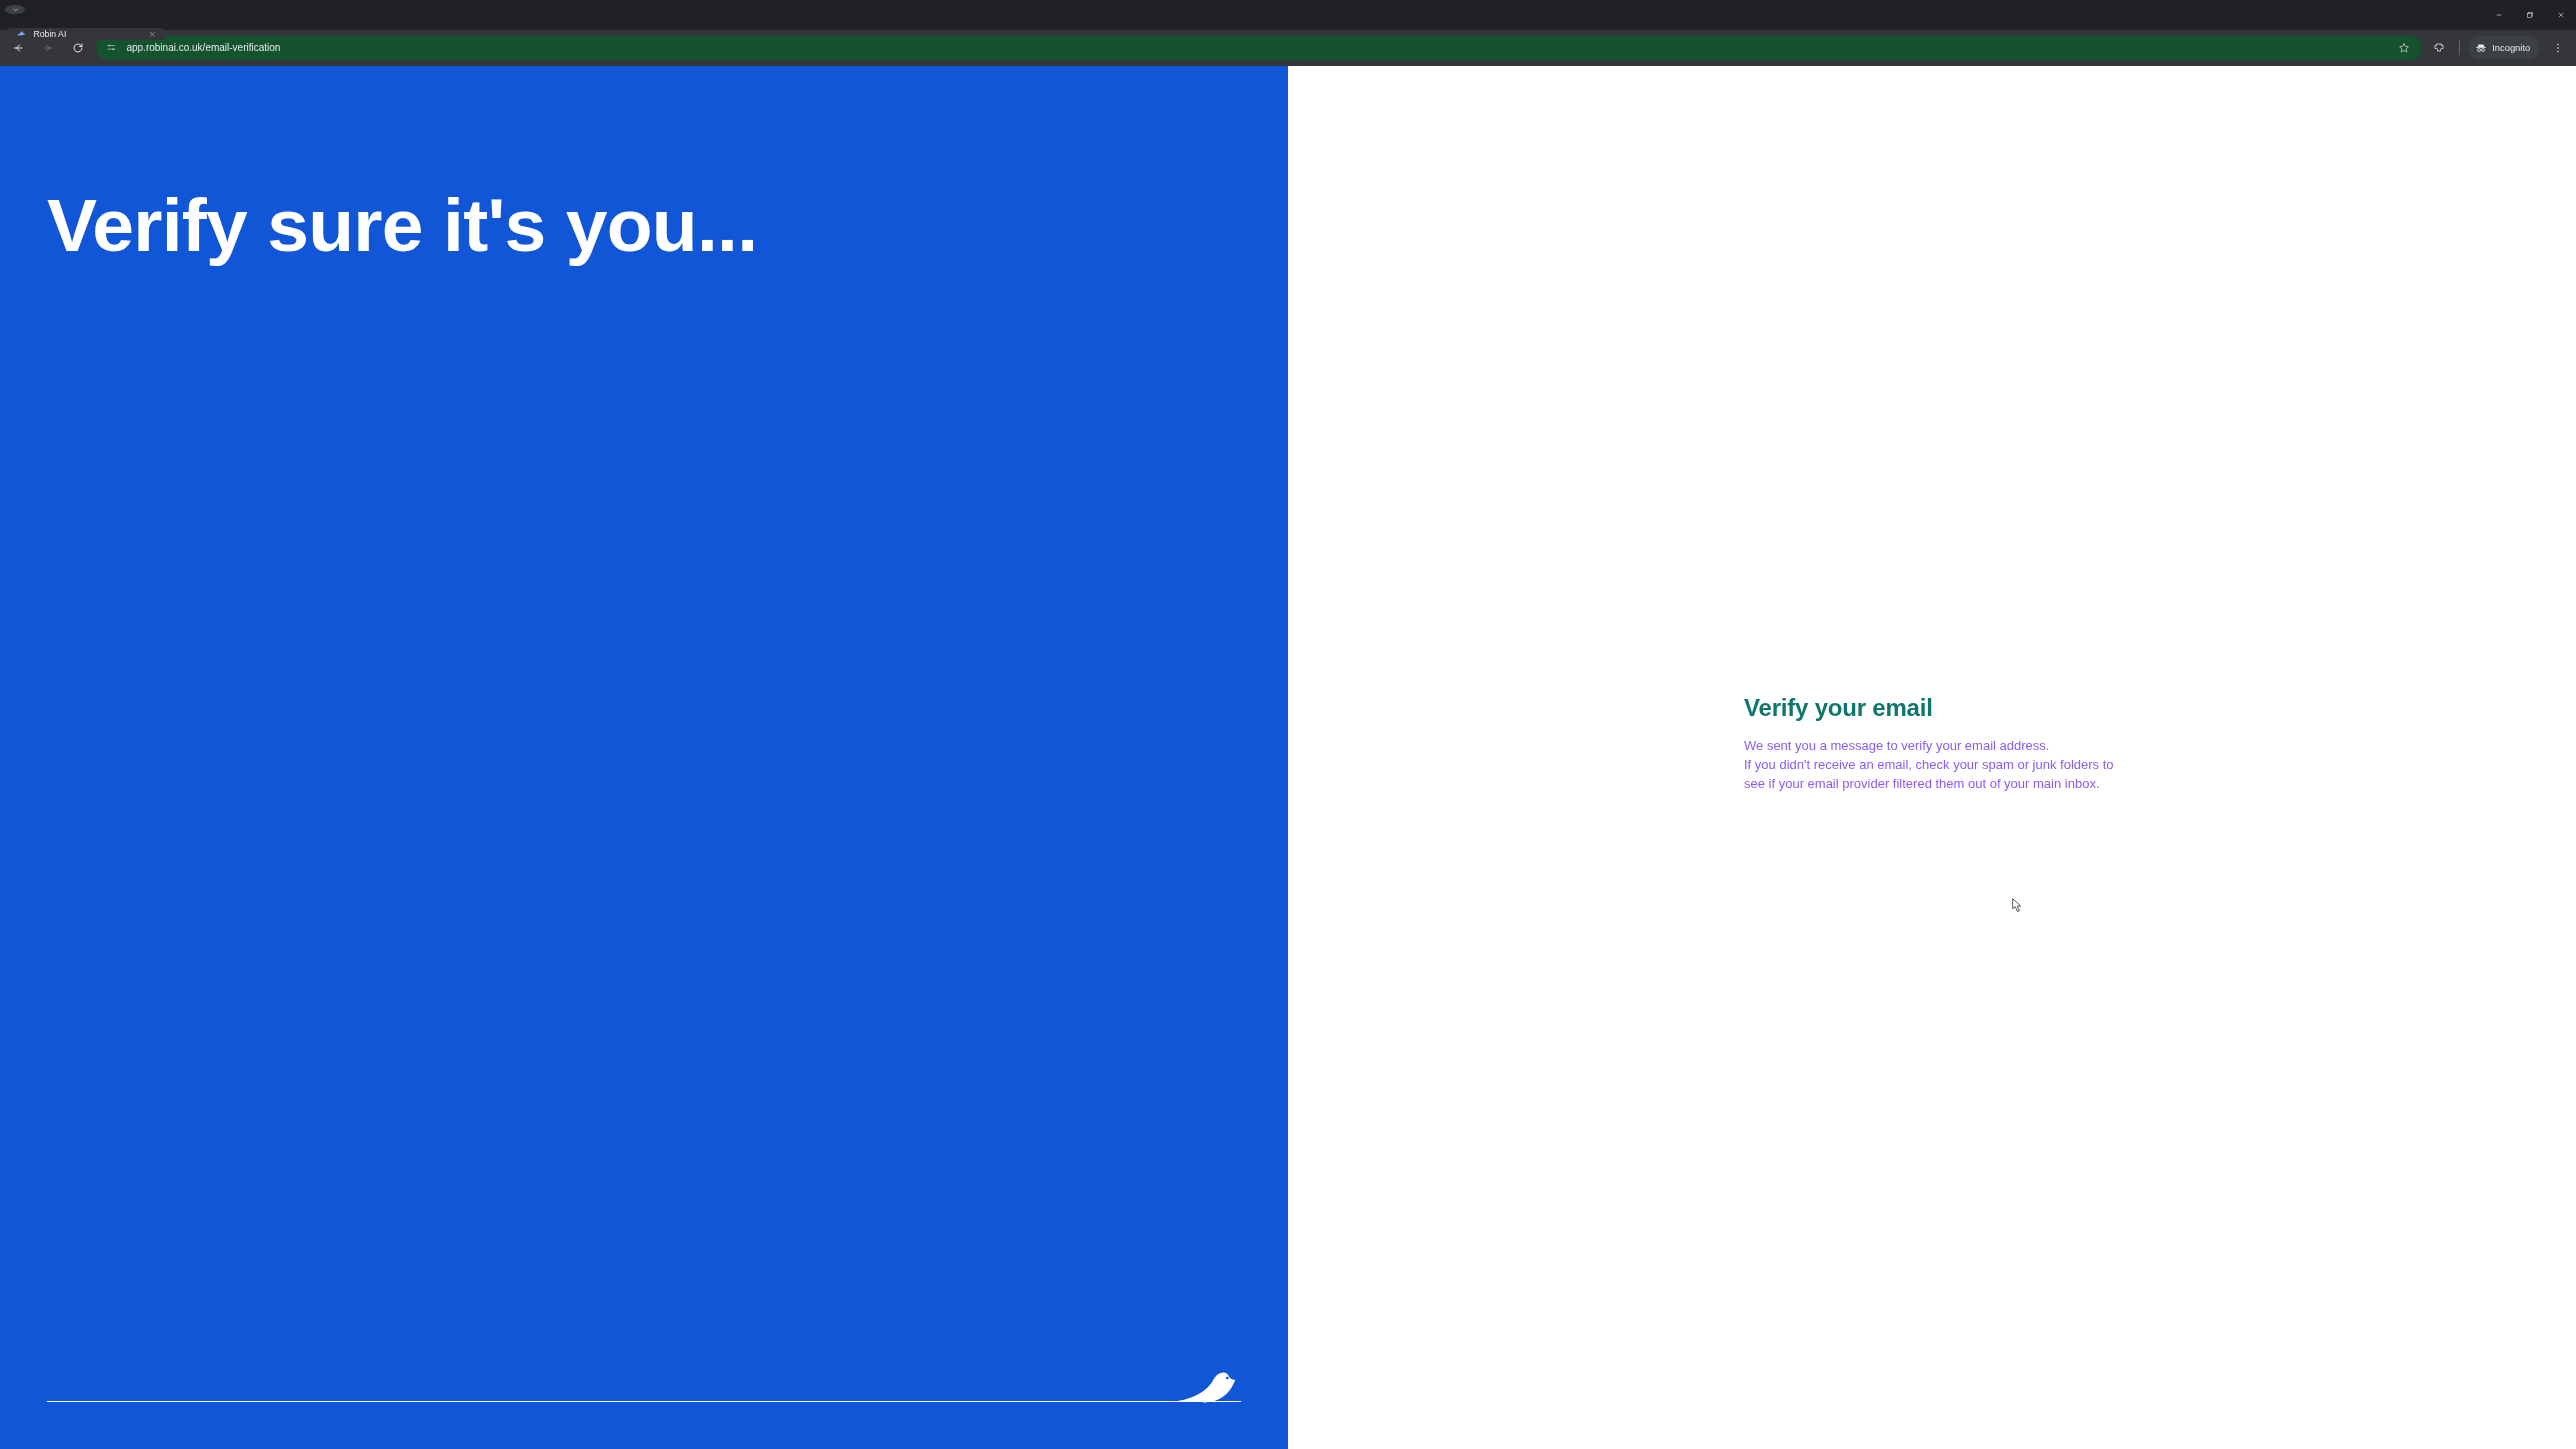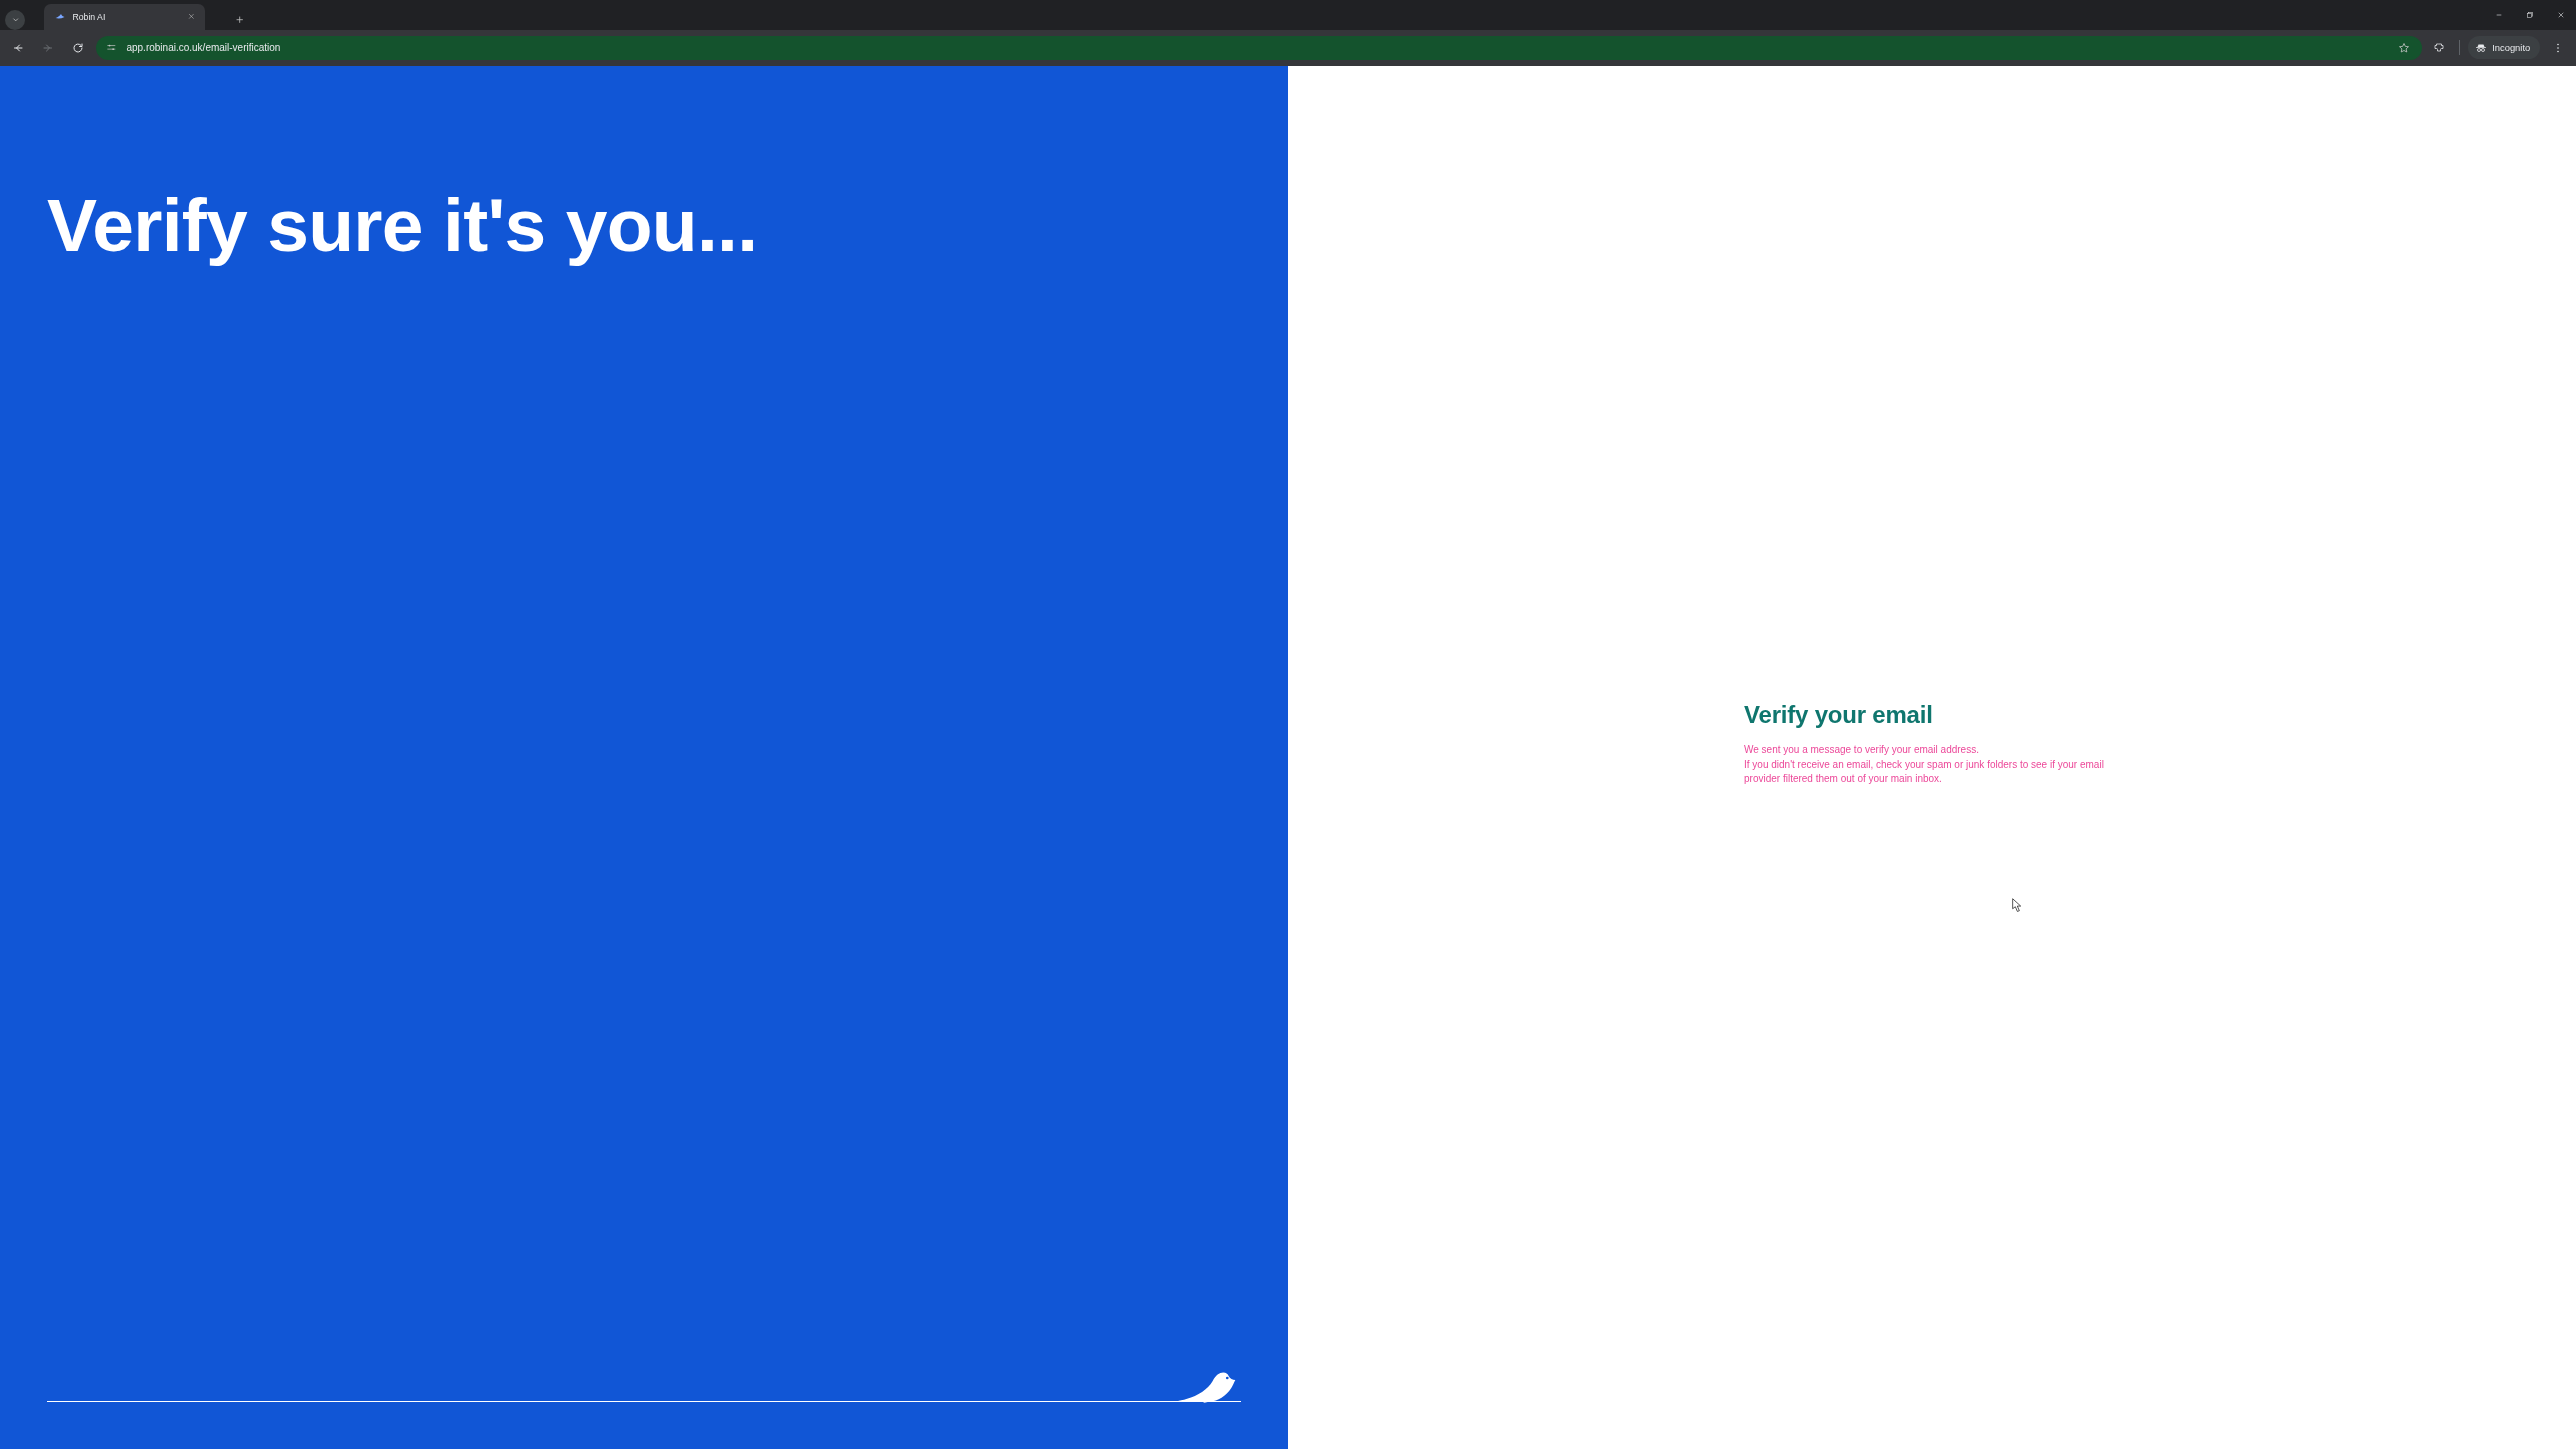--- a/index.html
+++ b/index.html
@@ -1,21 +1,21 @@
 <!DOCTYPE html>
 <html style="font-size:10.7px"><head>
   <meta charset="utf-8">
   <style>
     * { margin: 0; padding: 0; box-sizing: border-box; }
     html, body { width: 100%; height: 100%; font-family: "Segoe UI", -apple-system, BlinkMacSystemFont, sans-serif; overflow: hidden; background: #202124; }
     .window { width: 100%; height: 100%; display: flex; flex-direction: column; background: #202124; }
 
     
     .titlebar { height: 29.5px; background: #202124; display: flex; align-items: stretch; padding-left: 5.4px; }
-    .titlebar-left { display: flex; align-items: flex-end; gap: 19px; }
+    .titlebar-left { display: flex; align-items: flex-start; gap: 10px; flex-direction: column; }
     .search-tabs-btn { width: 20px; height: 20px; margin-top: 4.7px; border-radius: 50%; background: #3c4043; display: flex; align-items: center; justify-content: center; color: #c7c7c7; }
     .search-tabs-btn svg { width: 9.4px; height: 9.4px; }
     .tab { display: flex; align-items: center; height: 25.5px; margin-top: 4px; background: #35363a; border-radius: 6.7px 6.7px 0 0; padding: 0 8px 0 9.4px; min-width: 161px; gap: 6.7px; color: #e8eaed; font-size: 8.7px; position: relative; }
     .tab .favicon { width: 12px; height: 12px; display: flex; align-items: center; justify-content: center; }
     .tab .favicon svg { width: 12px; height: 12px; }
     .tab .tab-title { flex: 1; white-space: nowrap; overflow: hidden; text-overflow: ellipsis; font-weight: 400; }
     .tab .tab-close { width: 12px; height: 12px; display: flex; align-items: center; justify-content: center; color: #c7c7c7; border-radius: 50%; }
     .tab .tab-close svg { width: 6.7px; height: 6.7px; }
     .new-tab { width: 20px; height: 20px; margin-top: 5.4px; margin-left: 5.4px; display: flex; align-items: center; justify-content: center; color: #c7c7c7; border-radius: 50%; }
     .new-tab svg { width: 9.4px; height: 9.4px; }
@@ -46,21 +46,21 @@
     .left-panel { width: 50%; background: #1156d6; color: #fff; position: relative; padding: 121px 47px 0 47px; display: flex; flex-direction: column; }
     .hero { font-size: 75px; line-height: 1.03; font-weight: 800; letter-spacing: -0.7px; font-family: "Segoe UI", Arial, sans-serif; }
     .bird-row { position: absolute; left: 47px; right: 47px; bottom: 47px; height: 40px; }
     .bird-row .line { position: absolute; left: 0; right: 0; bottom: 0; height: 1.3px; background: #fff; }
     .bird-row .bird { position: absolute; right: 2.7px; bottom: -0.7px; width: 67px; height: 38px; }
     .bird-row .bird svg { width: 100%; height: 100%; }
 
     .right-panel { width: 50%; background: #fff; display: flex; align-items: center; justify-content: center; }
     .right-inner { max-width: 376px; width: 82%; margin-top: -27px; }
     .verify-heading { font-size: 24px; font-weight: 700; color: #0f766e; margin-bottom: 14.8px; letter-spacing: -0.2px; }
-    .verify-body { font-size: 10px; line-height: 1.45; color: #ec4899; }
+    .verify-body { font-size: 13px; line-height: 1.45; color: #8b5cf6; }
     .verify-body p + p { margin-top: 0; }
 
     .cursor { position: absolute; width: 10.7px; height: 14.8px; pointer-events: none; }
     .cursor svg { width: 100%; height: 100%; }
   </style>
 </head>
 <body>
 
 <div class="window">
 

